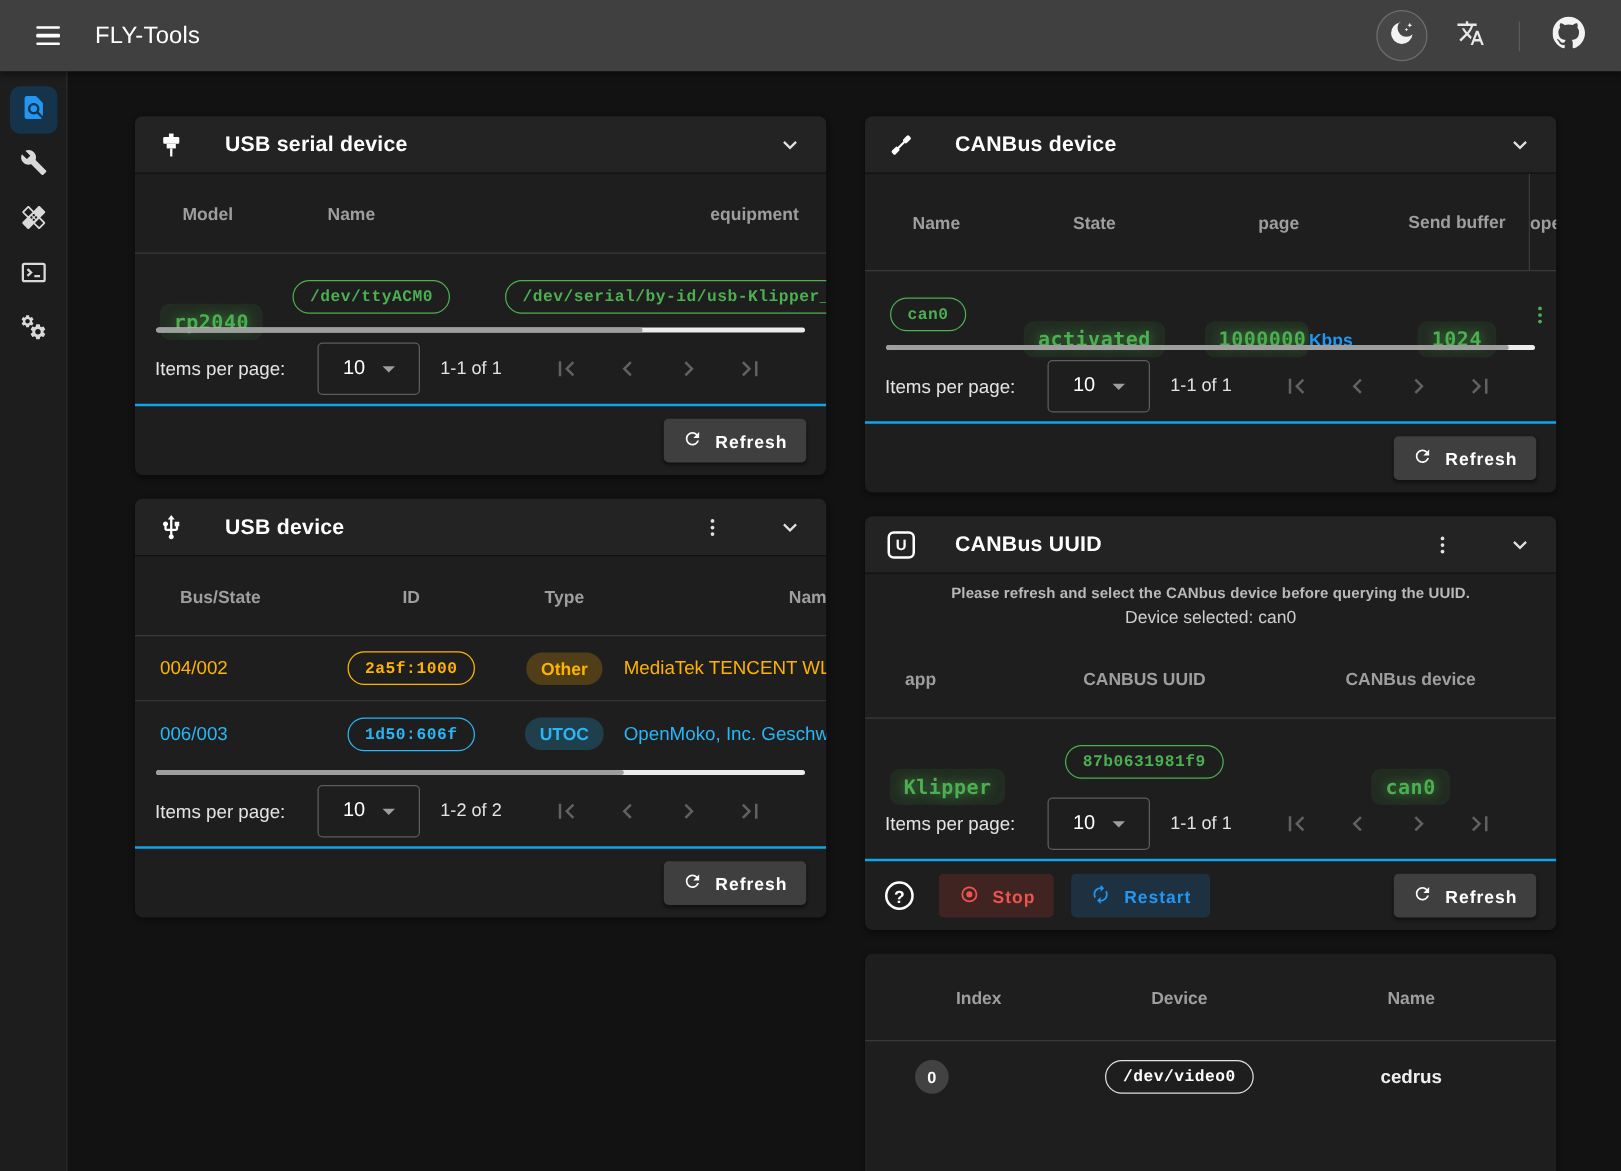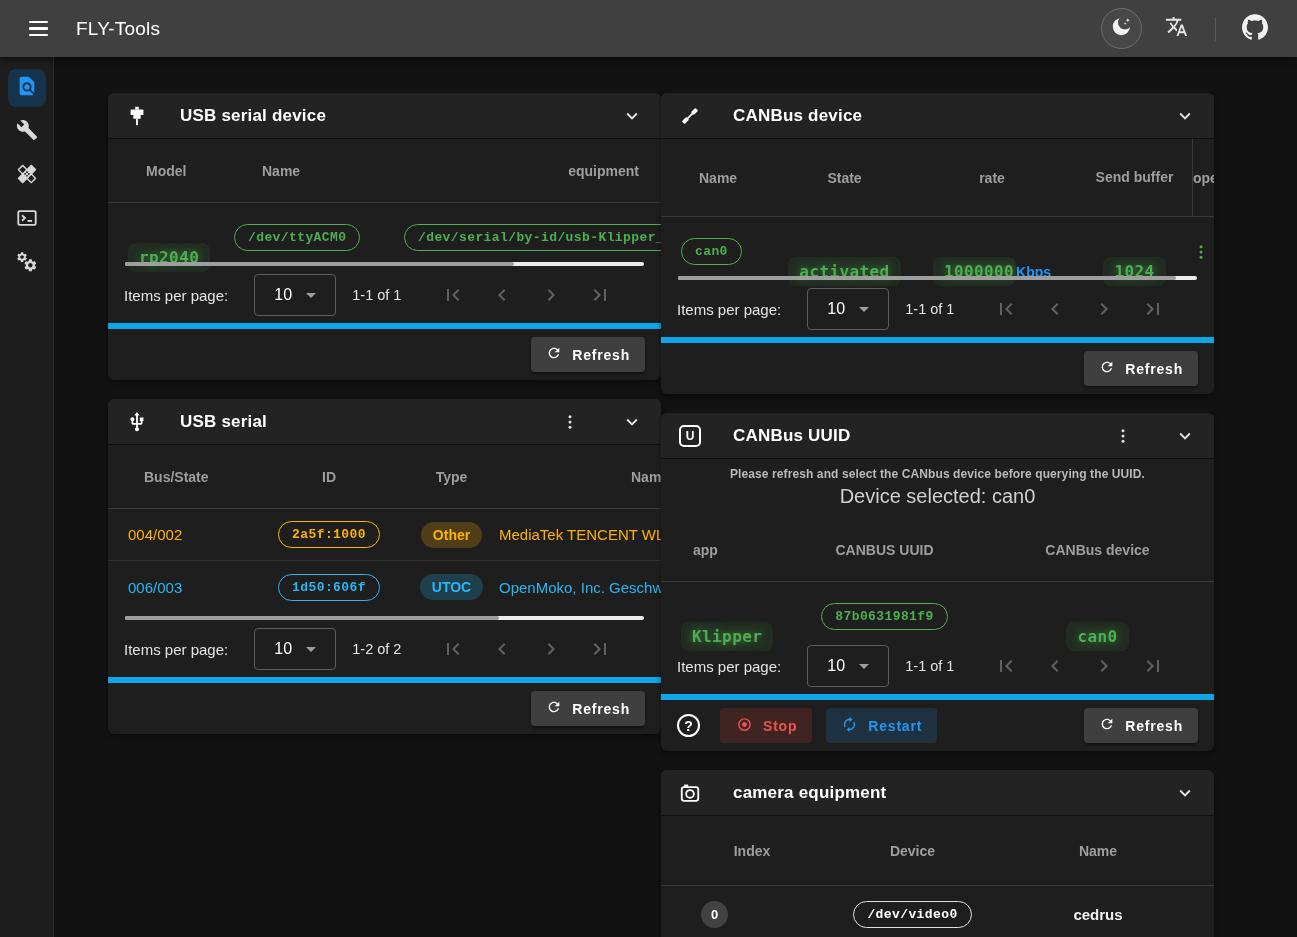--- a/index.html
+++ b/index.html
@@ -30,21 +30,21 @@
   .sidebar {
     position:absolute; top:57px; left:0; width:54px; height:880px;
     background:#1d1d1d; border-right:1px solid #2b2b2b; z-index:10;
     display:flex; flex-direction:column; align-items:center; padding-top:12px; gap:6px;
   }
   .nav-item { width:38px; height:38px; border-radius:8px; display:flex; align-items:center; justify-content:center; cursor:pointer; color:#d6d6d6; }
   .nav-item.active { background:#15344c; color:#2196f3; }
   
   .main {
     position:absolute; top:57px; left:54px; width:1243px; height:880px;
-    padding:36px 52px 0 54px; display:flex; overflow:hidden;
+    padding:36px 52px 0 54px; display:flex; gap:31px; overflow:hidden;
   }
   .col { display:flex; flex-direction:column; gap:19px; width:553px; flex:none; }
   
   .card {
     background:#1e1e1e; border-radius:6px; overflow:hidden; flex:none; width:553px;
     box-shadow:0 2px 5px rgba(0,0,0,.45);
   }
   .card-header {
     height:46px; background:#232323; display:flex; align-items:center;
     padding:0 18px 0 16px; border-bottom:1px solid #101010; cursor:pointer;
@@ -94,36 +94,36 @@
   .per-page {
     margin-left:26px; width:82px; height:42px; border:1px solid #5d5d5d; border-radius:4px;
     display:flex; align-items:center; justify-content:center; gap:14px; cursor:pointer; background:transparent; color:#fff;
   }
   .per-page .val { font-size:16px; }
   .caret-down { width:0; height:0; border-left:5px solid transparent; border-right:5px solid transparent; border-top:5px solid #9e9e9e; }
   .range { margin-left:16px; font-size:14.5px; }
   .pager-btns { margin-left:40px; display:flex; align-items:center; gap:25px; }
   .pg-btn { background:none; border:none; padding:0; display:flex; cursor:default; color:#616161; }
   
-  .card-actions { height:57px; border-top:6px solid #0ea5e9; display:flex; align-items:center; padding:0 16px; }
+  .card-actions { height:57px; border-top:2px solid #0ea5e9; display:flex; align-items:center; padding:0 16px; }
   .btn {
     height:35px; border:none; border-radius:4px; display:inline-flex; align-items:center; gap:10px;
     padding:0 15px; font-family:"Liberation Sans", sans-serif; font-size:14px; font-weight:bold; letter-spacing:.8px; cursor:pointer;
   }
   .btn.gray { background:#3f3f3f; color:#fff; box-shadow:0 2px 3px rgba(0,0,0,.45); margin-left:auto; }
   .btn.red  { background:rgba(244,67,54,.16); color:#ef5350;padding-left:16px; }
   .btn.blue { background:rgba(33,150,243,.16); color:#2196f3; }
   .help-circle {
     width:23px; height:23px; border-radius:50%; border:2px solid #fff; color:#fff;
     display:flex; align-items:center; justify-content:center; font-weight:bold; font-size:14px; margin-right:20px; cursor:pointer;
   }
   
   .hint-wrap { padding:8px 14px 10px; text-align:center; }
   .hint-line1 { font-size:12px; font-weight:600; color:#b9b9b9; letter-spacing:.1px; }
-  .hint-line2 { font-size:20px; color:#cfcfcf; margin-top:4px; }
+  .hint-line2 { font-size:14px; color:#cfcfcf; margin-top:4px; }
   
   .boxed-u {
     width:22px; height:22px; border:2.4px solid #fff; border-radius:5px;
     display:flex; align-items:center; justify-content:center; font-size:12px; font-weight:bold; color:#fff;
   }
   .index-badge {
     width:27px; height:27px; border-radius:50%; background:#424242; color:#fff;
     display:inline-flex; align-items:center; justify-content:center; font-size:13px; font-weight:bold;
   }
   .cell-left-pad { padding-left:4px; }
@@ -299,21 +299,21 @@
       </div>
     </section>
 
     <section class="card">
       <div class="card-header">
         <span class="card-icon">
           <svg width="22" height="22" viewBox="0 0 24 24" fill="#fff">
             <path d="M15 7v4h1v2h-3V5h2l-3-4-3 4h2v8H8v-2.07c.7-.37 1.2-1.08 1.2-1.93 0-1.21-.99-2.2-2.2-2.2-1.21 0-2.2.99-2.2 2.2 0 .85.5 1.56 1.2 1.93V13c0 1.11.89 2 2 2h3v3.05c-.71.37-1.2 1.1-1.2 1.95 0 1.22.98 2.2 2.2 2.2 1.22 0 2.2-.98 2.2-2.2 0-.85-.49-1.58-1.2-1.95V15h3c1.11 0 2-.89 2-2v-2h1V7h-4z"></path>
           </svg>
         </span>
-        <span class="card-title">USB serial</span>
+        <span class="card-title">USB device</span>
         <span class="header-actions">
           <button class="icon-btn">
             <svg width="18" height="18" viewBox="0 0 24 24" fill="currentColor">
                 <circle cx="12" cy="5" r="2"></circle>
                 <circle cx="12" cy="12" r="2"></circle>
                 <circle cx="12" cy="19" r="2"></circle>
               </svg>
           </button>
           <button class="icon-btn">
             <svg width="22" height="22" viewBox="0 0 24 24" fill="currentColor">
@@ -402,21 +402,21 @@
           <button class="icon-btn">
             <svg width="22" height="22" viewBox="0 0 24 24" fill="currentColor">
                 <path d="M7.41 8.59 12 13.17l4.59-4.58L18 10l-6 6-6-6z"></path>
               </svg>
           </button>
         </span>
       </div>
       <div class="thead tall g-canbus">
         <span class="th" style="padding-left:22px">Name</span>
         <span class="th center">State</span>
-        <span class="th center">rate</span>
+        <span class="th center">page</span>
         <span class="th center" style="white-space:normal; line-height:1.35; padding:0 18px">Send buffer</span>
         <span class="th op-head">operate</span>
       </div>
       <div class="trow g-canbus" style="height:56px">
         <span class="cell-left-pad"><span class="pill">can0</span></span>
         <span class="center"><span class="glow">activated</span></span>
         <span class="center" style="white-space:nowrap">
           <span class="glow" style="padding-right:2px">1000000</span><span class="kbps">Kbps</span>
         </span>
         <span class="center"><span class="glow">1024</span></span>
@@ -556,37 +556,20 @@
         <button class="btn gray">
           <span><svg width="16" height="16" viewBox="0 0 24 24" fill="#fff">
                 <path d="M17.65 6.35C16.2 4.9 14.21 4 12 4c-4.42 0-7.99 3.58-7.99 8s3.57 8 7.99 8c3.73 0 6.84-2.55 7.73-6h-2.08c-.82 2.33-3.04 4-5.65 4-3.31 0-6-2.69-6-6s2.69-6 6-6c1.66 0 3.14.69 4.22 1.78L13 11h7V4l-2.35 2.35z"></path>
               </svg></span>
           <span>Refresh</span>
         </button>
       </div>
     </section>
 
     <section class="card">
-      <div class="card-header">
-        <span class="card-icon">
-          <svg width="22" height="22" viewBox="0 0 24 24" fill="none" stroke="#fff" stroke-width="2">
-            <rect x="3" y="5.5" width="18" height="15" rx="2.5"></rect>
-            <circle cx="12" cy="13" r="4.2"></circle>
-            <rect x="5.5" y="2.8" width="4.5" height="2.6" fill="#fff" stroke="none"></rect>
-          </svg>
-        </span>
-        <span class="card-title">camera equipment</span>
-        <span class="header-actions">
-          <button class="icon-btn">
-            <svg width="22" height="22" viewBox="0 0 24 24" fill="currentColor">
-                <path d="M7.41 8.59 12 13.17l4.59-4.58L18 10l-6 6-6-6z"></path>
-              </svg>
-          </button>
-        </span>
-      </div>
       <div class="thead" style="grid-template-columns:150px 1fr 200px; height:70px">
         <span class="th center">Index</span>
         <span class="th center">Device</span>
         <span class="th center">Name</span>
       </div>
       <div class="trow g-camera" style="height:56px">
         <span style="padding-left:24px"><span class="index-badge">0</span></span>
         <span class="center"><span class="pill white">/dev/video0</span></span>
         <span class="center cedrus">cedrus</span>
       </div>

